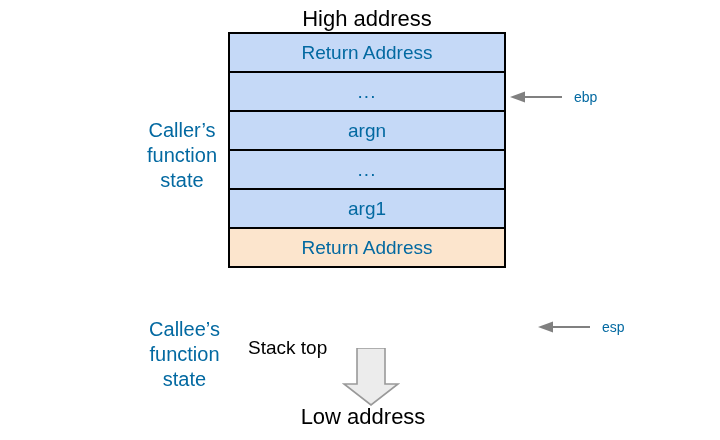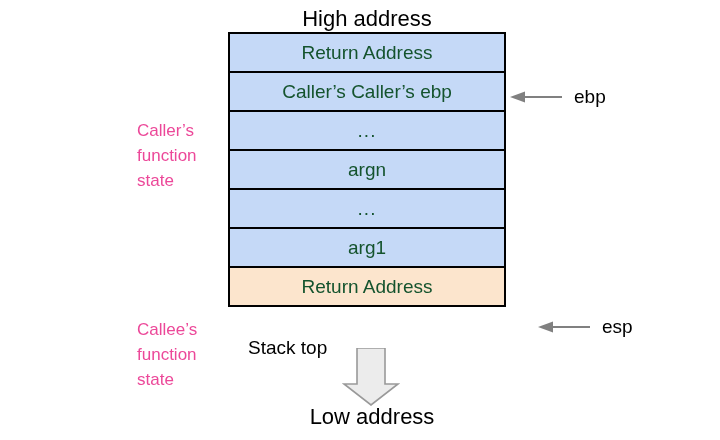--- a/index.html
+++ b/index.html
@@ -26,56 +26,56 @@
     color: #000000;
     white-space: nowrap;
     text-align: center;
   }
   #high-address-label {
     left: 228px;
     top: 6px;
     width: 278px;
   }
   #low-address-label {
-    left: 233px;
+    left: 224px;
     top: 404px;
     width: 278px;
   }
 
   
   #stack-table {
     position: absolute;
     left: 228px;
     top: 32px;
     width: 278px;
     border-collapse: collapse;
     table-layout: fixed;
   }
   #stack-table td {
     height: 37px;
     border: 2px solid #000000;
     text-align: center;
     vertical-align: middle;
     font-size: 19px;
-    color: #14532d;
+    color: #0369a1;
     padding: 0;
     line-height: 1;
   }
   td.cell-blue  { background: #c5d9f7; }
   td.cell-peach { background: #fce5cd; }
   td.cell-red-text { color: #ff0000; }
   td.cell-ellipsis { letter-spacing: 1px; }
 
   
   .group-label {
     position: absolute;
-    font-size: 17px;
-    color: #ec4899;
+    font-size: 20px;
+    color: #0369a1;
     line-height: 25px;
-    text-align: left;
+    text-align: center;
     white-space: pre-line;
   }
   #caller-state-label {
     left: 137px;
     top: 118px;
     width: 90px;
   }
   #callee-state-label {
     left: 137px;
     top: 317px;
@@ -92,22 +92,22 @@
   #ebp-pointer { left: 510px; top: 87px; }
   #esp-pointer { left: 538px; top: 317px; }
 
   .pointer-arrow {
     display: block;
     width: 52px;
     height: 14px;
     flex: 0 0 auto;
   }
   .pointer-label {
-    font-size: 19px;
-    color: #000000;
+    font-size: 14px;
+    color: #0369a1;
     margin-left: 12px;
     white-space: nowrap;
   }
 
   
   #stack-top-label {
     position: absolute;
     left: 248px;
     top: 337px;
     font-size: 19px;
@@ -126,23 +126,20 @@
 <body>
 
 <div id="canvas">
 
   <div class="caption" id="high-address-label">High address</div>
 
   <table id="stack-table">
     <tbody>
       <tr>
         <td class="cell-blue">Return Address</td>
-      </tr>
-      <tr>
-        <td class="cell-blue">Caller’s Caller’s ebp</td>
       </tr>
       <tr>
         <td class="cell-blue cell-ellipsis">...</td>
       </tr>
       <tr>
         <td class="cell-blue">argn</td>
       </tr>
       <tr>
         <td class="cell-blue cell-ellipsis">...</td>
       </tr>

